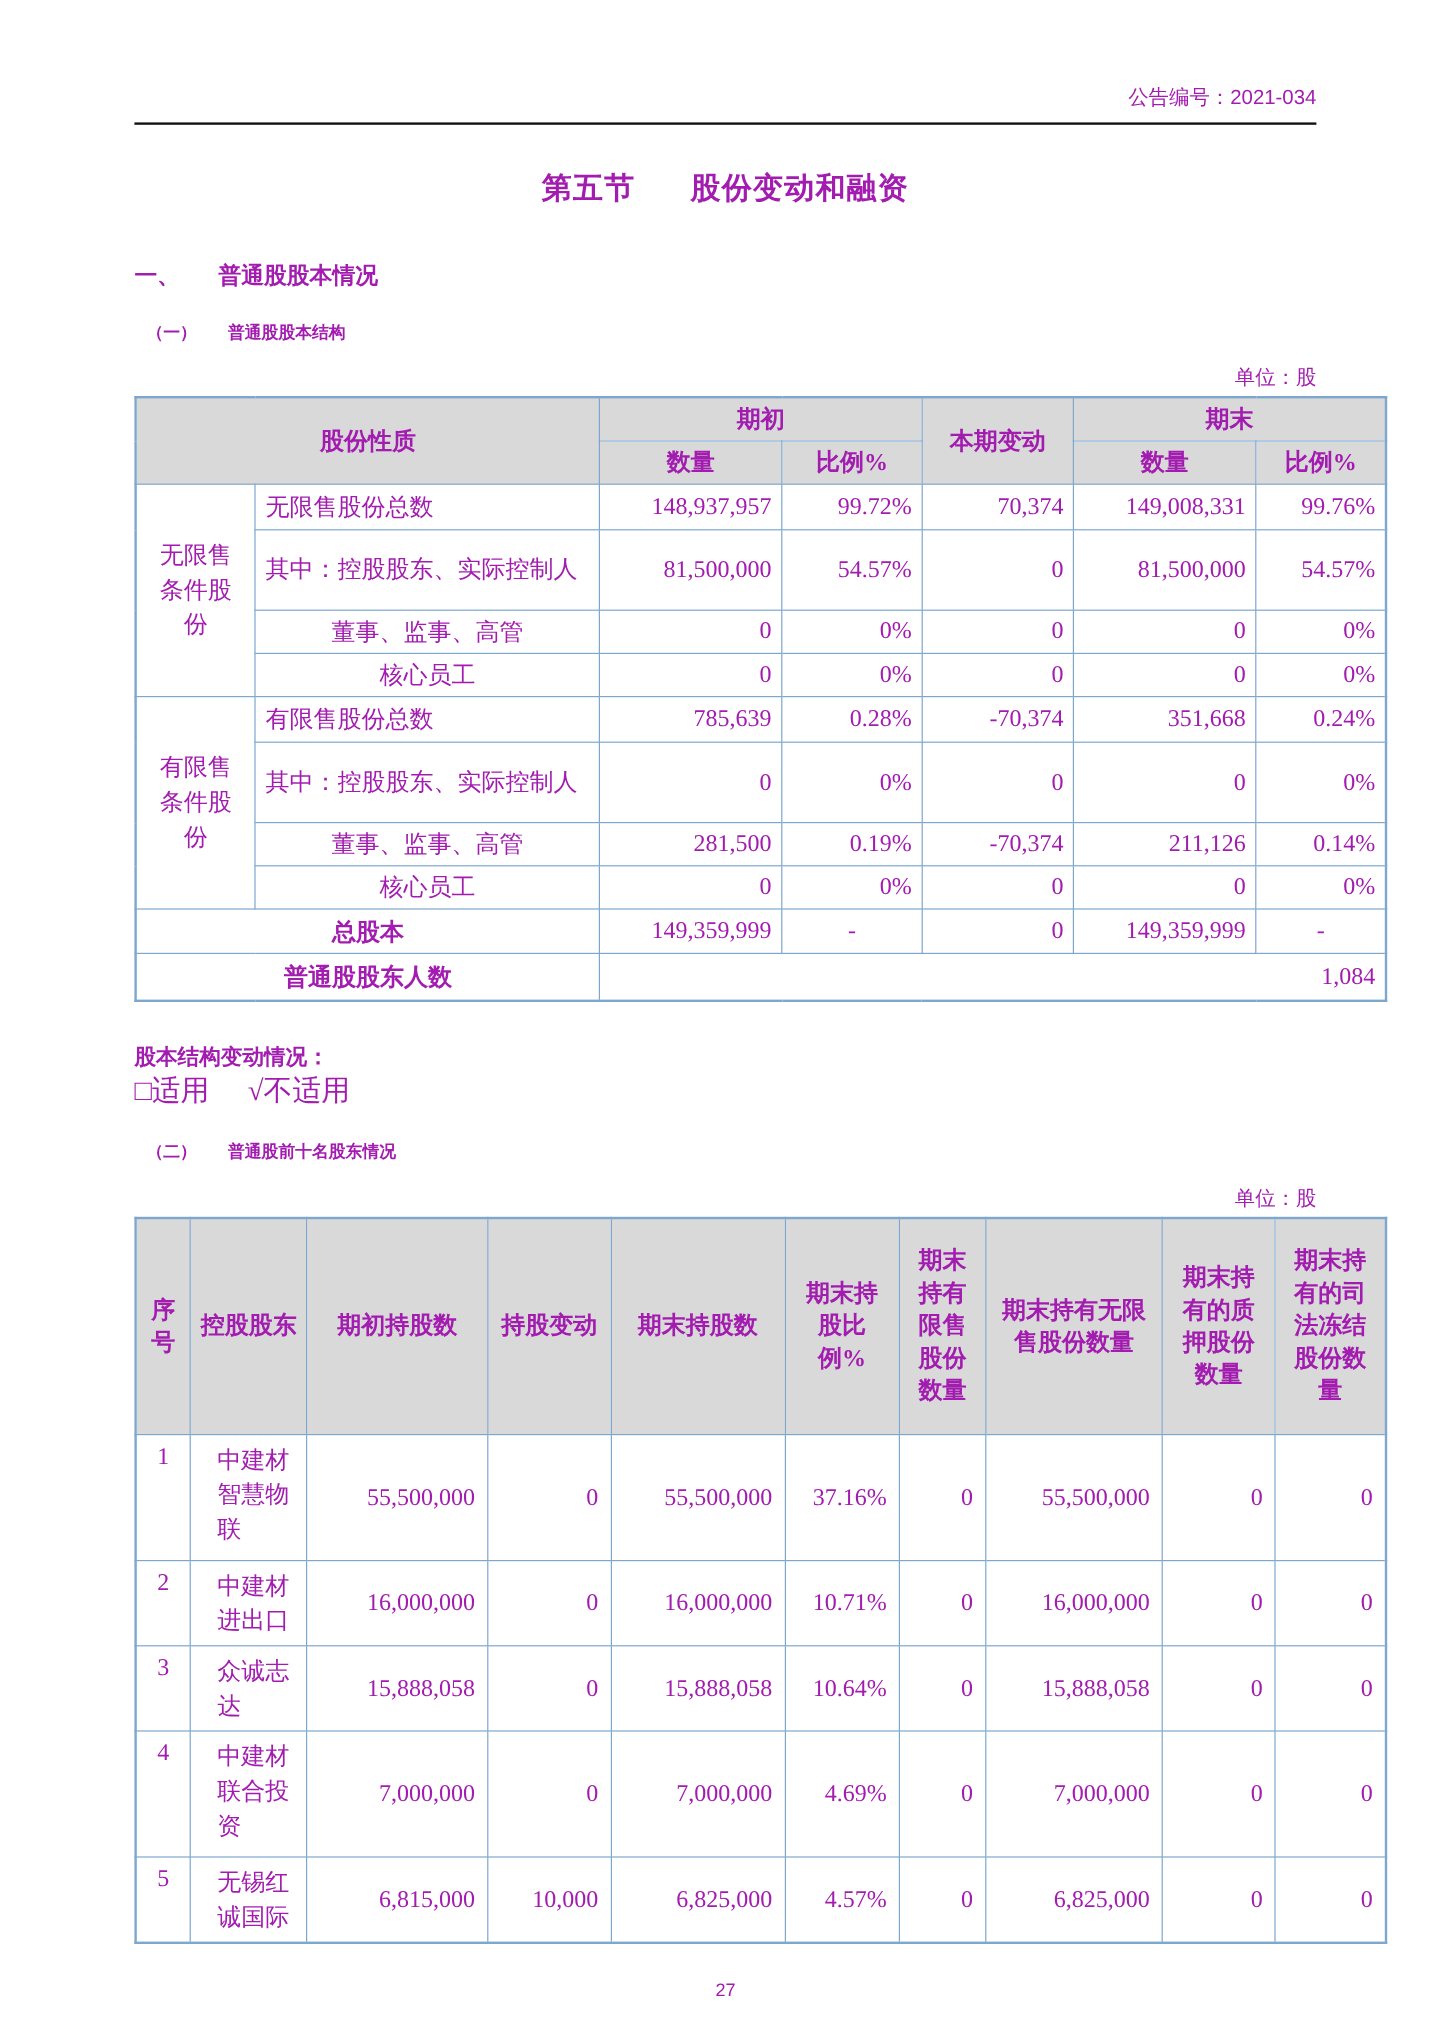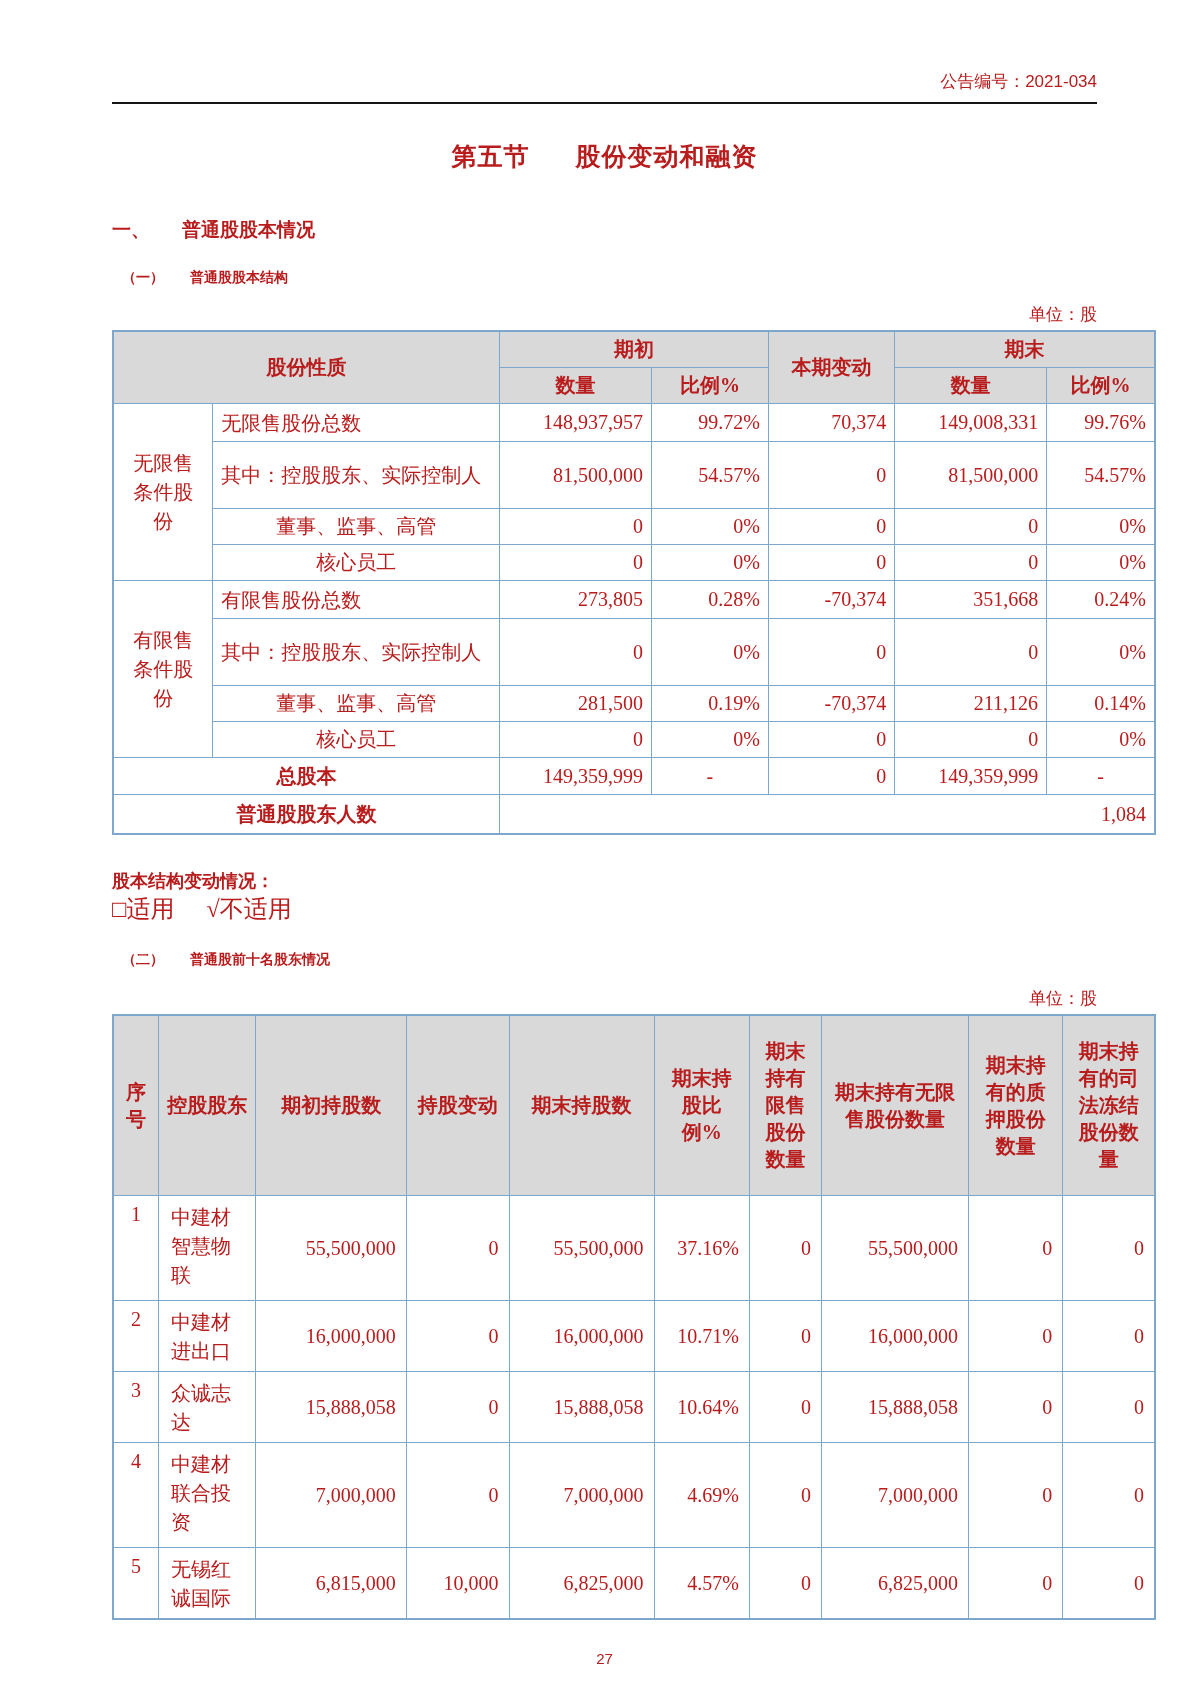--- a/index.html
+++ b/index.html
@@ -1,17 +1,17 @@
 <!DOCTYPE html>
 <html><head>
 <meta charset="utf-8">
 <style>
   html,body { margin:0; padding:0; background:#ffffff; }
   .page { width:1200px; height:1697px; background:#ffffff; overflow:hidden;
-          font-family:"Liberation Serif","DejaVu Serif",serif; color:#b91c1c; }
+          font-family:"Liberation Serif","DejaVu Serif",serif; color:#a21caf; }
   .content { padding:70px 103px 0 112px; }
 
   .doc-header { text-align:right; font-family:"Liberation Sans","DejaVu Sans",sans-serif;
                 font-size:17px; padding-bottom:9px; border-bottom:2px solid #141414; }
 
   .title { margin-top:36px; text-align:center; font-size:25px; font-weight:bold;
            font-family:"Liberation Sans","DejaVu Sans",sans-serif; letter-spacing:1px; }
   .title .gap { display:inline-block; width:46px; }
 
   .h1 { margin-top:44px; font-size:19px; font-weight:bold;
@@ -46,21 +46,21 @@
                 font-family:Liberation Sans, sans-serif; }
   .checkline { margin-top:0; font-size:24px; }
   .checkline .opt { margin-right:26px; }
 
   
   .t2 th { padding:6px 4px; line-height:27px; }
   .t2 th.p10 { padding:22px 10px; }
   .t2 th.p8 { padding:6px 8px; }
   .t2 td { vertical-align:middle; }
   .t2 td.no { text-align:center; vertical-align:top; padding-top:7px; }
-  .t2 td.name { vertical-align:top; text-align:left; padding:7px 10px 0 12px; line-height:29px; }
+  .t2 td.name { vertical-align:top; text-align:left; padding:7px 10px 0 22px; line-height:29px; }
   .t2 td.num { text-align:right; padding-right:10px; }
   .t2 tr.r3 td { height:96px; }
   .t2 tr.r2 td { height:62px; }
 
   .page-num { margin-top:30px; text-align:center; font-size:15px;
               font-family:"Liberation Sans","DejaVu Sans",sans-serif; }
 </style>
 </head>
 <body>
 
@@ -135,21 +135,21 @@
         <td class="ctr">核心员工</td>
         <td class="num">0</td>
         <td class="num">0%</td>
         <td class="num">0</td>
         <td class="num">0</td>
         <td class="num">0%</td>
       </tr>
       <tr>
         <td class="grp" rowspan="4">有限售条件股份</td>
         <td class="lbl">有限售股份总数</td>
-        <td class="num">273,805</td>
+        <td class="num">785,639</td>
         <td class="num">0.28%</td>
         <td class="num">-70,374</td>
         <td class="num">351,668</td>
         <td class="num">0.24%</td>
       </tr>
       <tr class="tall">
         <td class="lbl">其中：控股股东、实际控制人</td>
         <td class="num">0</td>
         <td class="num">0%</td>
         <td class="num">0</td>

